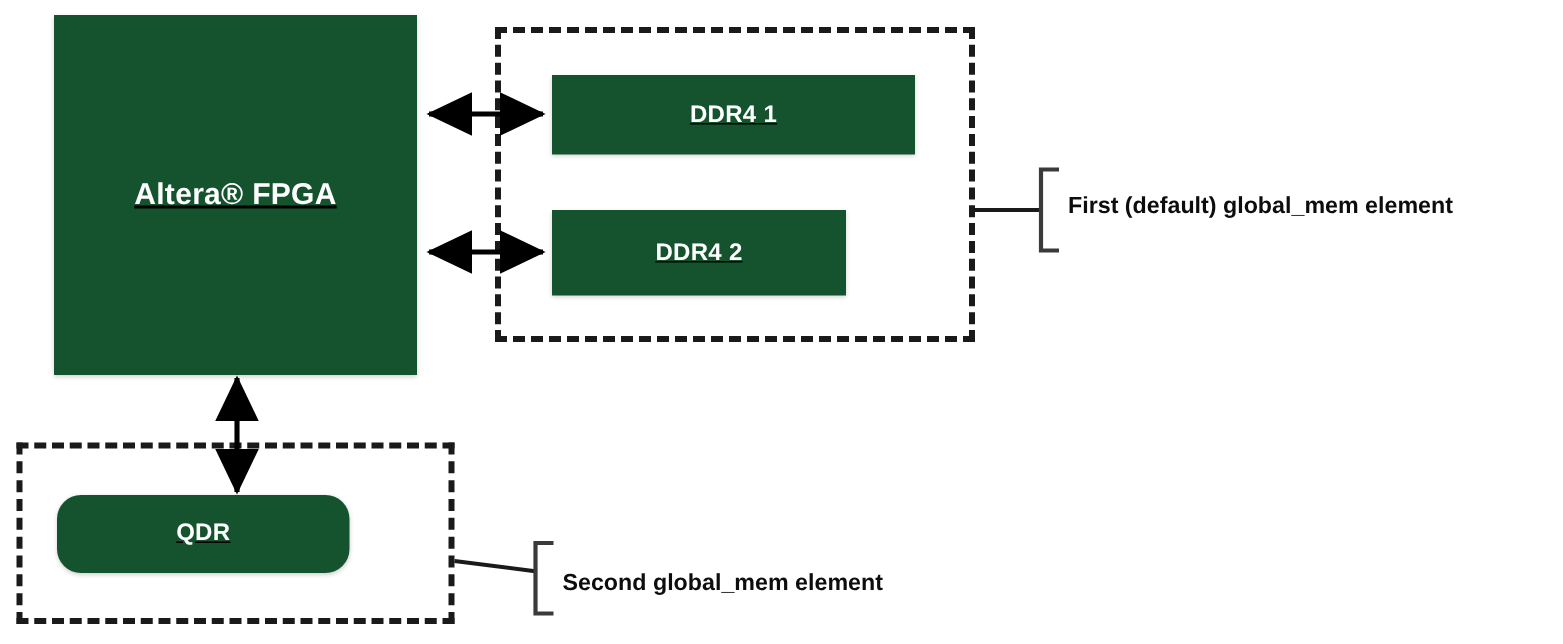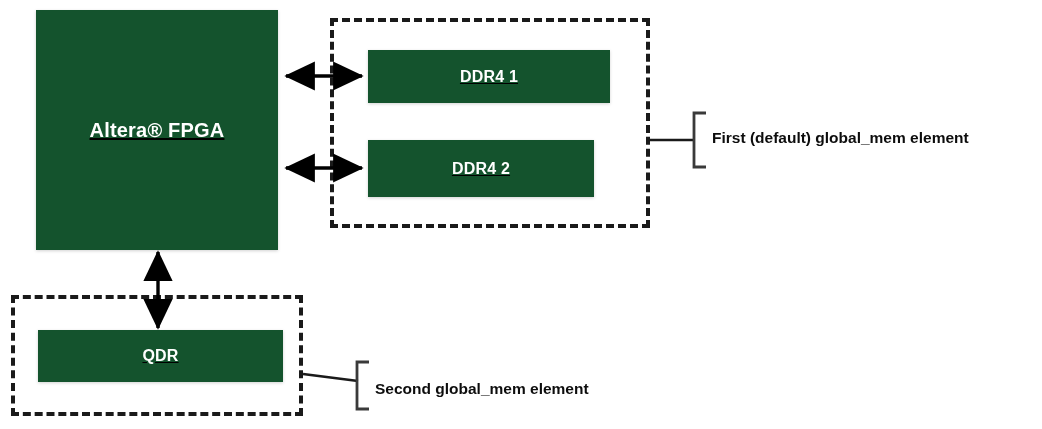--- a/index.html
+++ b/index.html
@@ -53,22 +53,22 @@
     position: absolute;
     font-size: 15.5px;
     font-weight: bold;
     color: #0d0d0d;
     white-space: nowrap;
     line-height: 1;
   }
   #fpga-box { left: 36px; top: 10px; width: 242px; height: 240px; }
   #fpga-box .box-label { font-size: 20px; }
   #ddr4-1-box { left: 368px; top: 50px; width: 242px; height: 53px; }
-  #ddr4-2-box { left: 368px; top: 140px; width: 226px; height: 57px; }
-  #qdr-box { left: 38px; top: 330px; width: 245px; height: 52px; }
+  #ddr4-2-box { left: 368px; top: 140px; width: 196px; height: 57px; }
+  #qdr-box { left: 38px; top: 330px; width: 195px; height: 52px; border-radius: 16px; }
   #group-first-dashed { left: 330px; top: 18px; width: 320px; height: 210px; }
   #group-second-dashed { left: 11px; top: 295px; width: 292px; height: 121px; }
   #caption-first { left: 712px; top: 130px; }
   #caption-second { left: 375px; top: 381px; }
 </style>
 </head>
 <body>
 
 <div id="canvas">
 

